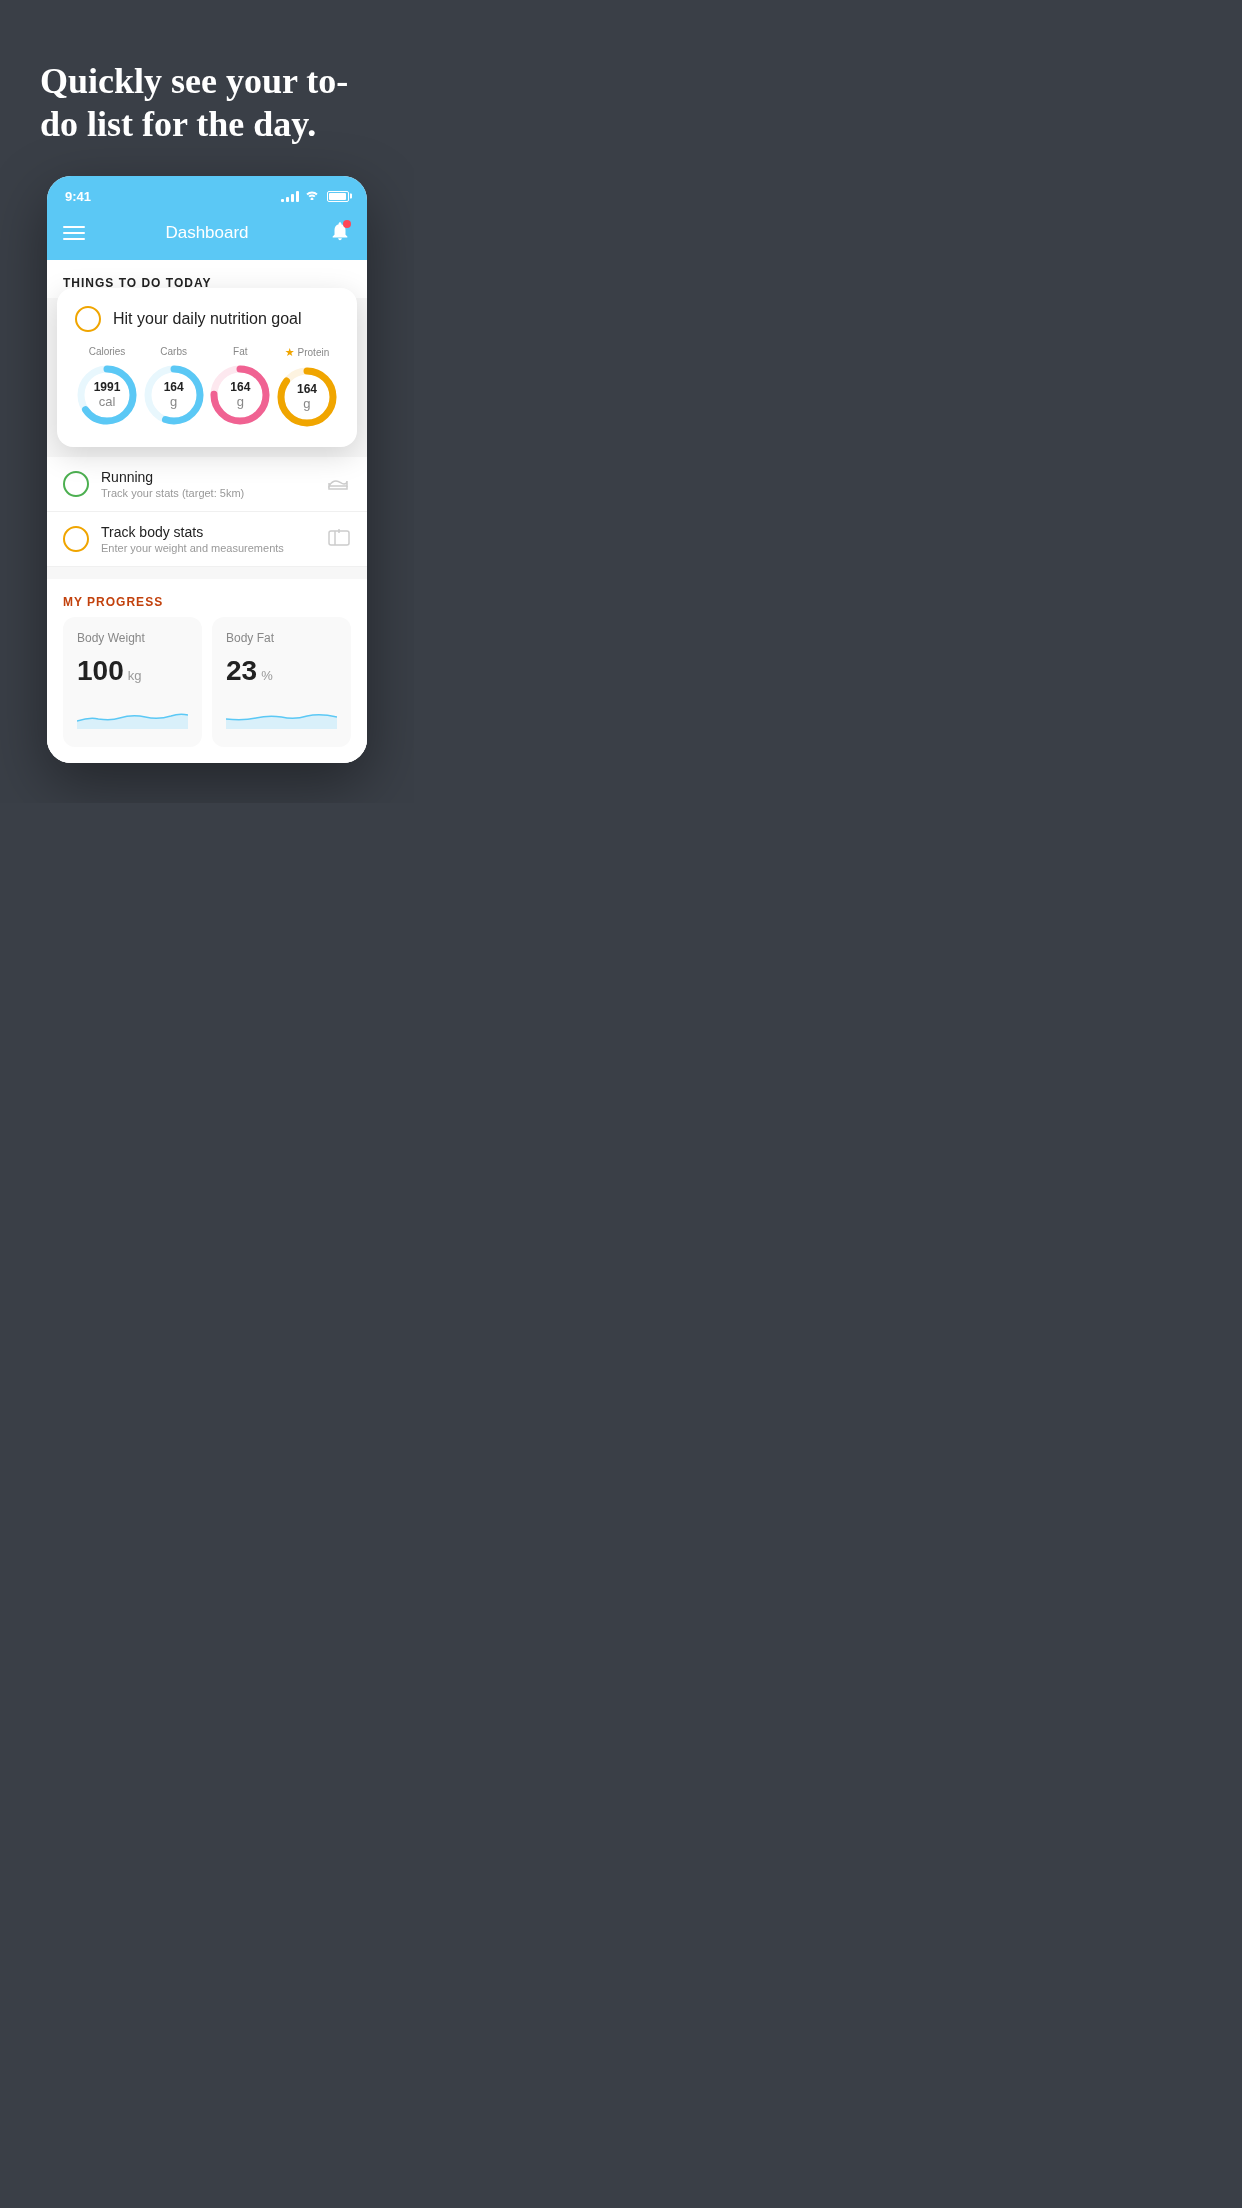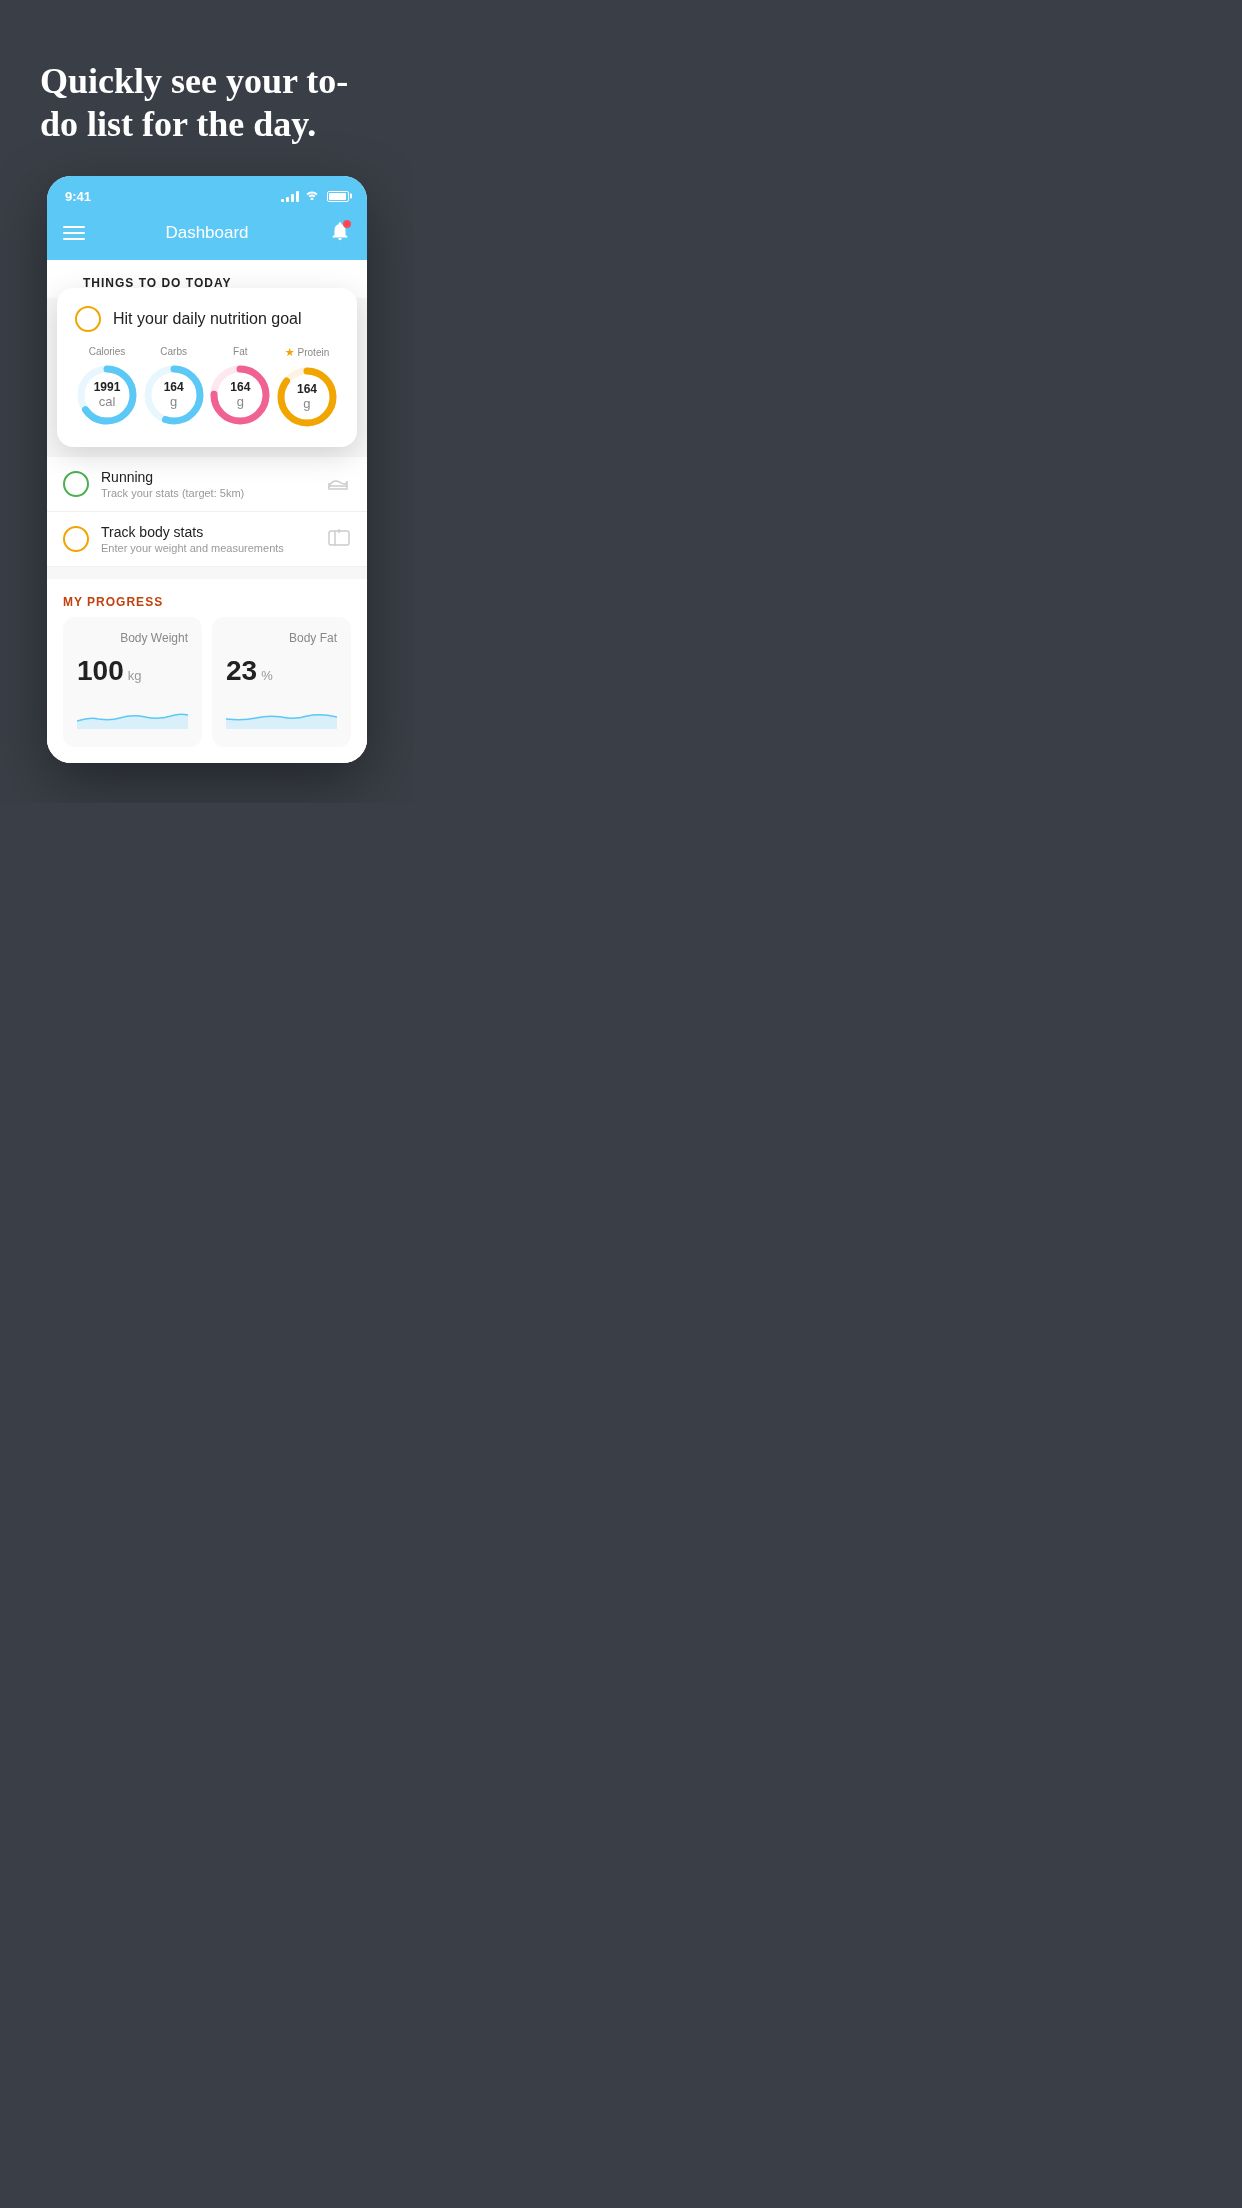--- a/index.html
+++ b/index.html
@@ -175,21 +175,20 @@
       padding: 16px 16px 8px 16px;
       background: #ffffff;
     }
 
     .section-header h2 {
       font-size: 12px;
       font-weight: 800;
       letter-spacing: 1px;
       color: #222222;
       text-transform: uppercase;
-      margin-left: 20px;
     }
 
     
     .floating-card {
       background: #ffffff;
       border-radius: 16px;
       padding: 18px;
       margin: -10px 10px 10px 10px;
       box-shadow: 0 8px 30px rgba(0,0,0,0.15);
       position: relative;
@@ -342,21 +341,20 @@
       border-radius: 12px;
       padding: 14px;
       overflow: hidden;
       position: relative;
     }
 
     .progress-card-title {
       font-size: 12px;
       color: #888888;
       margin-bottom: 10px;
-      text-align: right;
     }
 
     .progress-value {
       display: flex;
       align-items: baseline;
       gap: 4px;
       margin-bottom: 12px;
     }
 
     .progress-number {

